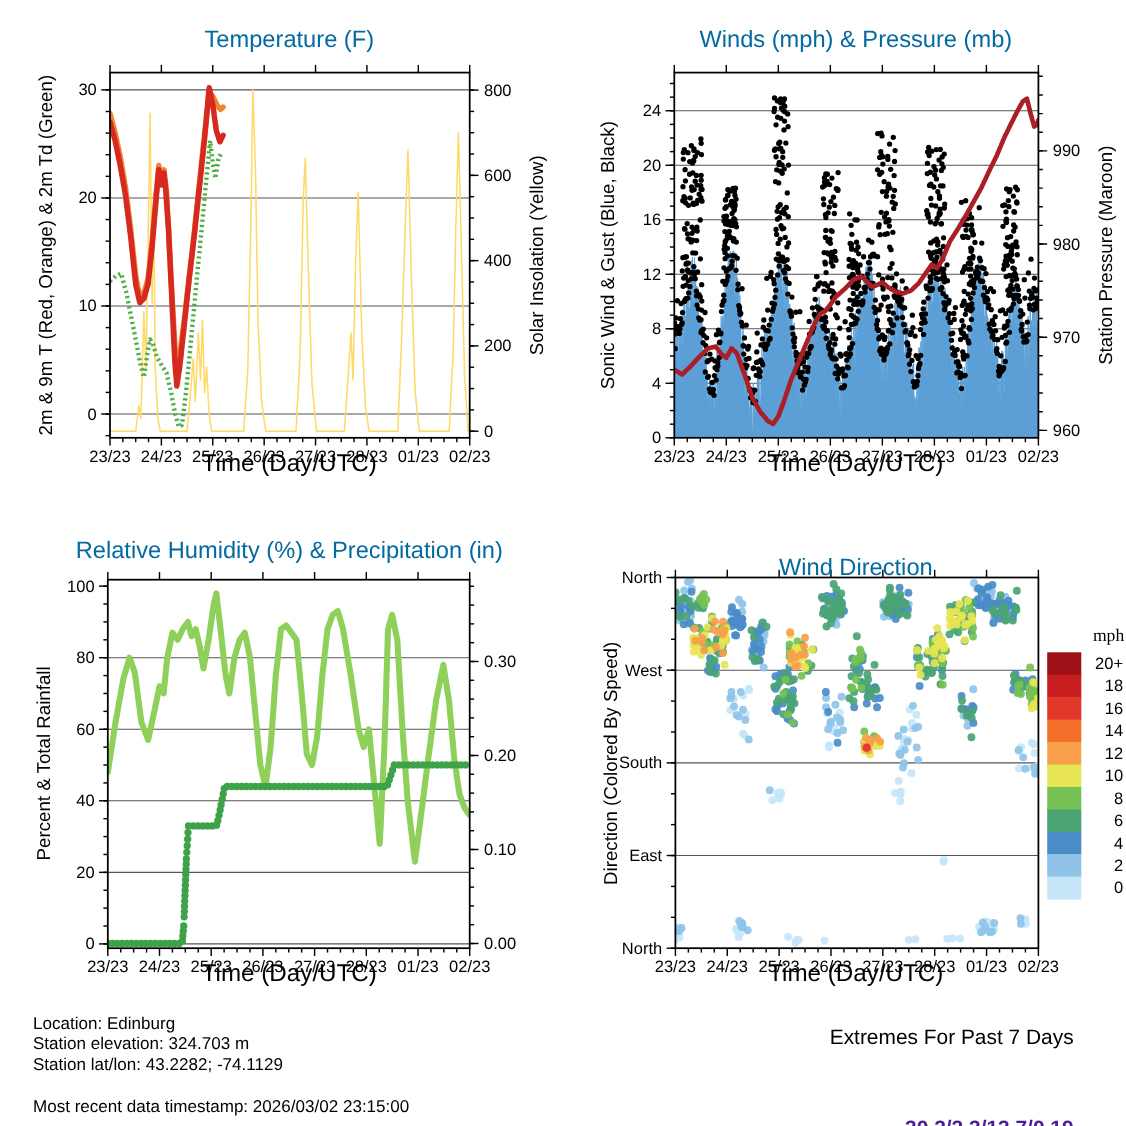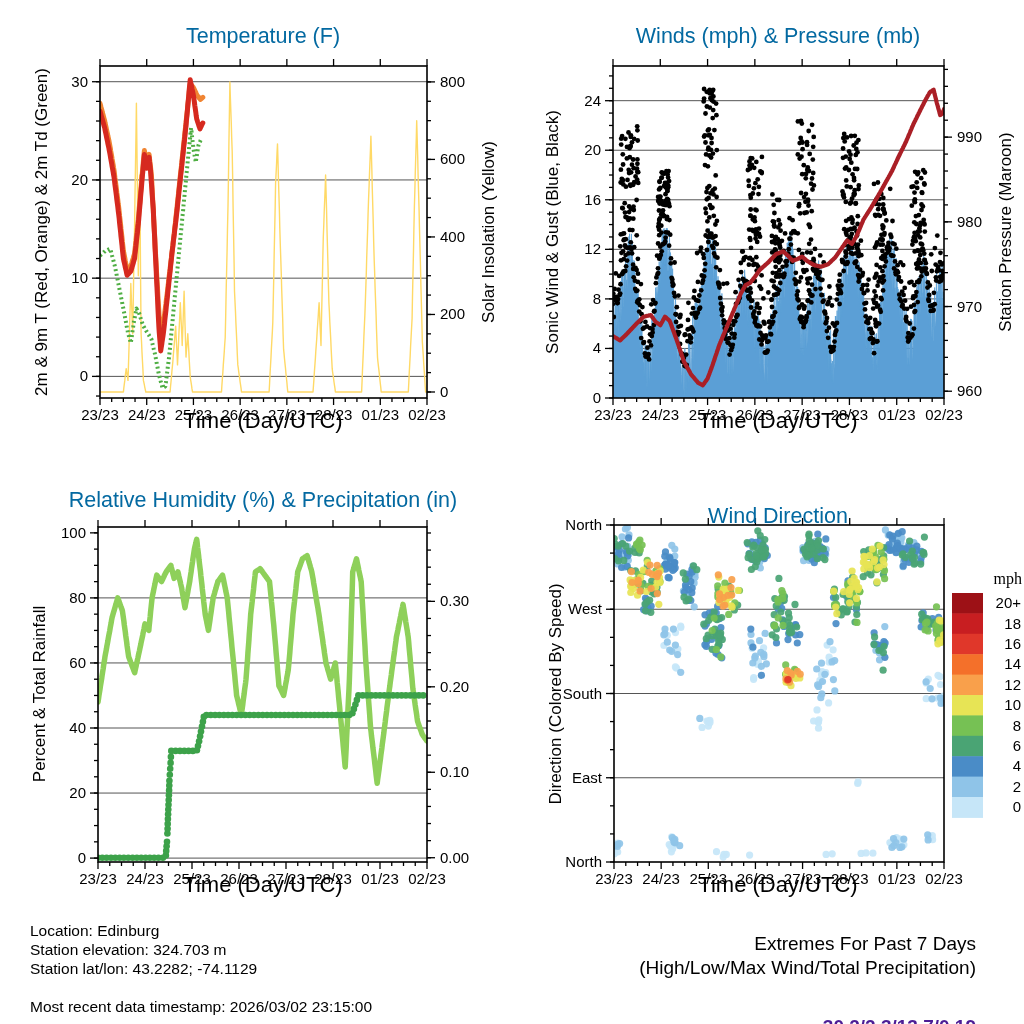--- a/index.html
+++ b/index.html
@@ -2710,15 +2710,14 @@
   <div class="xlabel" style="left:778px;top:872px;">Time (Day/UTC)</div>
 
   <div class="cbtitle" style="top:570px;">mph</div>
 
   <div class="foot" style="top:922px;">Location: Edinburg</div>
   <div class="foot" style="top:941px;">Station elevation: 324.703 m</div>
   <div class="foot" style="top:960px;">Station lat/lon: 43.2282; -74.1129</div>
   <div class="foot" style="top:998px;">Most recent data timestamp: 2026/03/02 23:15:00</div>
 
   <div class="ext" style="top:933px;">Extremes For Past 7 Days</div>
-  <div class="ext" style="top:957px;">(High/Low/Max Wind/Total Precipitation)</div>
   <div class="ext red" style="top:1016px;color:#4c1d95;">30.2/2.3/13.7/0.19</div>
 </div>
 
 </body></html>

